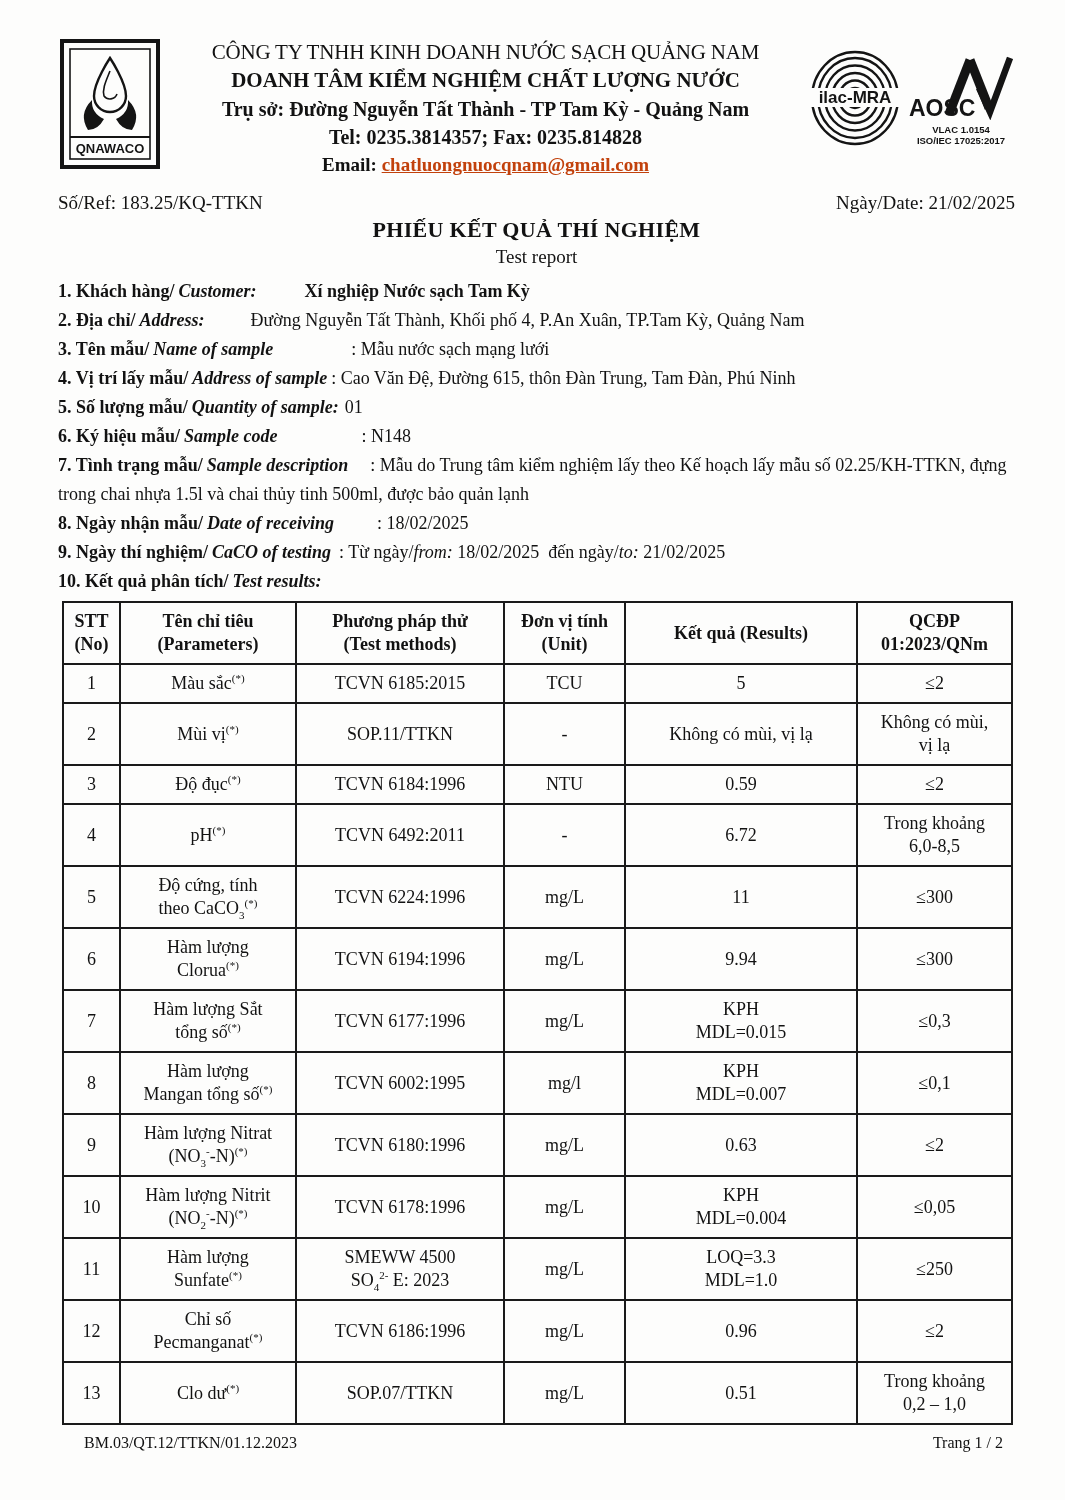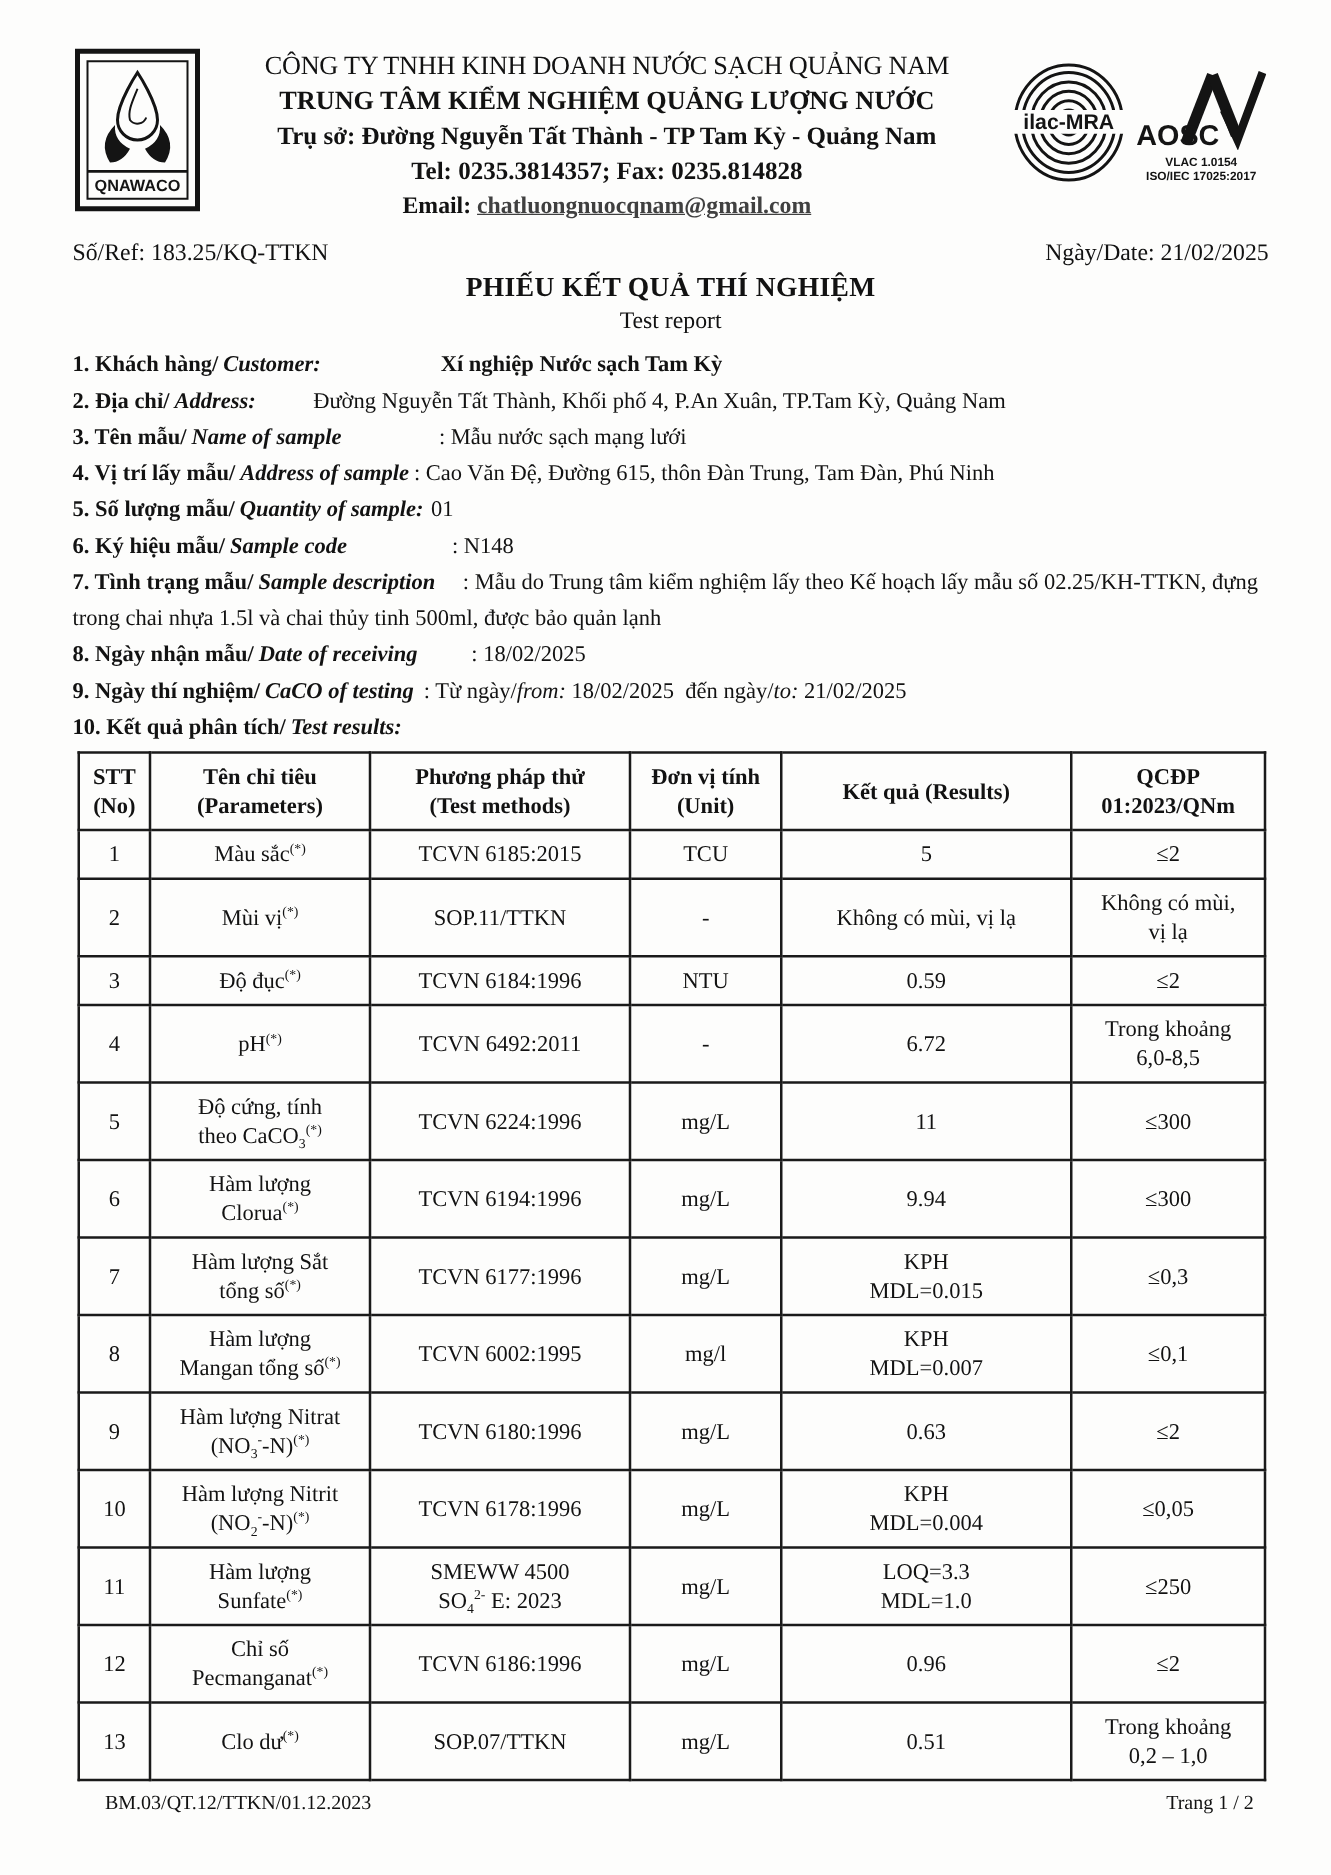--- a/index.html
+++ b/index.html
@@ -15,39 +15,39 @@
   
   .header{display:flex;align-items:flex-start;}
   .hlogo{width:104px;flex:0 0 auto;}
   .hcenter{flex:1;text-align:center;padding:2px 2px 0 2px;}
   .hright{width:206px;flex:0 0 auto;display:flex;gap:8px;padding-top:12px;align-items:flex-start;}
   .co1{font-size:21px;letter-spacing:-0.2px;white-space:nowrap;}
   .co2{font-size:21px;font-weight:bold;margin-top:3px;white-space:nowrap;}
   .co3{font-size:20px;font-weight:bold;margin-top:5px;white-space:nowrap;}
   .co4{font-size:20px;font-weight:bold;margin-top:5px;}
   .co5{font-size:19px;font-weight:bold;margin-top:5px;}
-  .email-link{color:#404040;text-decoration:underline;font-weight:bold;}
+  .email-link{color:#c2410c;text-decoration:underline;font-weight:bold;}
   .aosc-col{width:104px;text-align:center;}
   .tiny{font-size:9.5px;font-weight:bold;line-height:11px;font-family:"Liberation Sans",sans-serif;}
 
   
   .meta{display:flex;justify-content:space-between;font-size:19px;margin-top:16px;}
 
   
   .title{text-align:center;font-size:22px;font-weight:bold;margin-top:3px;letter-spacing:.3px;}
   .subtitle{text-align:center;font-size:19px;font-weight:normal;margin-top:3px;}
 
   
   .fields{margin-top:9px;font-size:18px;line-height:29px;}
   .field{margin:0;}
   .fl{font-weight:bold;}
   .fe{font-weight:bold;font-style:italic;margin-left:4px;}
   .fv{}
   .fv.bold{font-weight:bold;}
-  .g96{margin-left:96px;}  .g46{margin-left:46px;}  .g78{margin-left:78px;}
+  .g96{margin-left:48px;}  .g46{margin-left:46px;}  .g78{margin-left:78px;}
   .g4{margin-left:4px;}    .g6{margin-left:6px;}    .g84{margin-left:84px;}
   .g22{margin-left:22px;}  .g54{margin-left:43px;}  .g8{margin-left:8px;}
 
   
   table.results{border-collapse:collapse;table-layout:fixed;width:949px;margin:5px 0 0 4px;}
   table.results th,table.results td{
     border:2px solid #1a1a1a;text-align:center;vertical-align:middle;
     padding:7px 5px;font-size:18px;line-height:23px;overflow:hidden;
   }
   table.results th{font-weight:bold;}
@@ -74,21 +74,21 @@
         <path d="M52 33 C48 43 44 51 46 58 A7.5 7.5 0 0 0 59 56" fill="none" stroke="#141414" stroke-width="1.6"></path>
         <path d="M30 92 Q20 76 34 62 Q33 75 46 81 Q40 92 30 92 Z" fill="#141414"></path>
         <path d="M74 92 Q84 76 70 62 Q71 75 58 81 Q64 92 74 92 Z" fill="#141414"></path>
         <line x1="12" y1="99" x2="92" y2="99" stroke="#141414" stroke-width="2.2"></line>
         <text x="52" y="115" text-anchor="middle" font-size="13" font-weight="bold" font-family="Liberation Sans, sans-serif" fill="#141414">QNAWACO</text>
       </svg>
     </div>
 
     <div class="hcenter">
       <div class="co1">CÔNG TY TNHH KINH DOANH NƯỚC SẠCH QUẢNG NAM</div>
-      <div class="co2">TRUNG TÂM KIỂM NGHIỆM QUẢNG LƯỢNG NƯỚC</div>
+      <div class="co2">DOANH TÂM KIỂM NGHIỆM CHẤT LƯỢNG NƯỚC</div>
       <div class="co3">Trụ sở: Đường Nguyễn Tất Thành - TP Tam Kỳ -  Quảng Nam</div>
       <div class="co4">Tel: 0235.3814357; Fax: 0235.814828</div>
       <div class="co5">
         <span>Email:</span>
         <a href="#" class="email-link">chatluongnuocqnam@gmail.com</a>
       </div>
     </div>
 
     <div class="hright">
       <svg width="92" height="96" viewBox="0 0 92 96">

